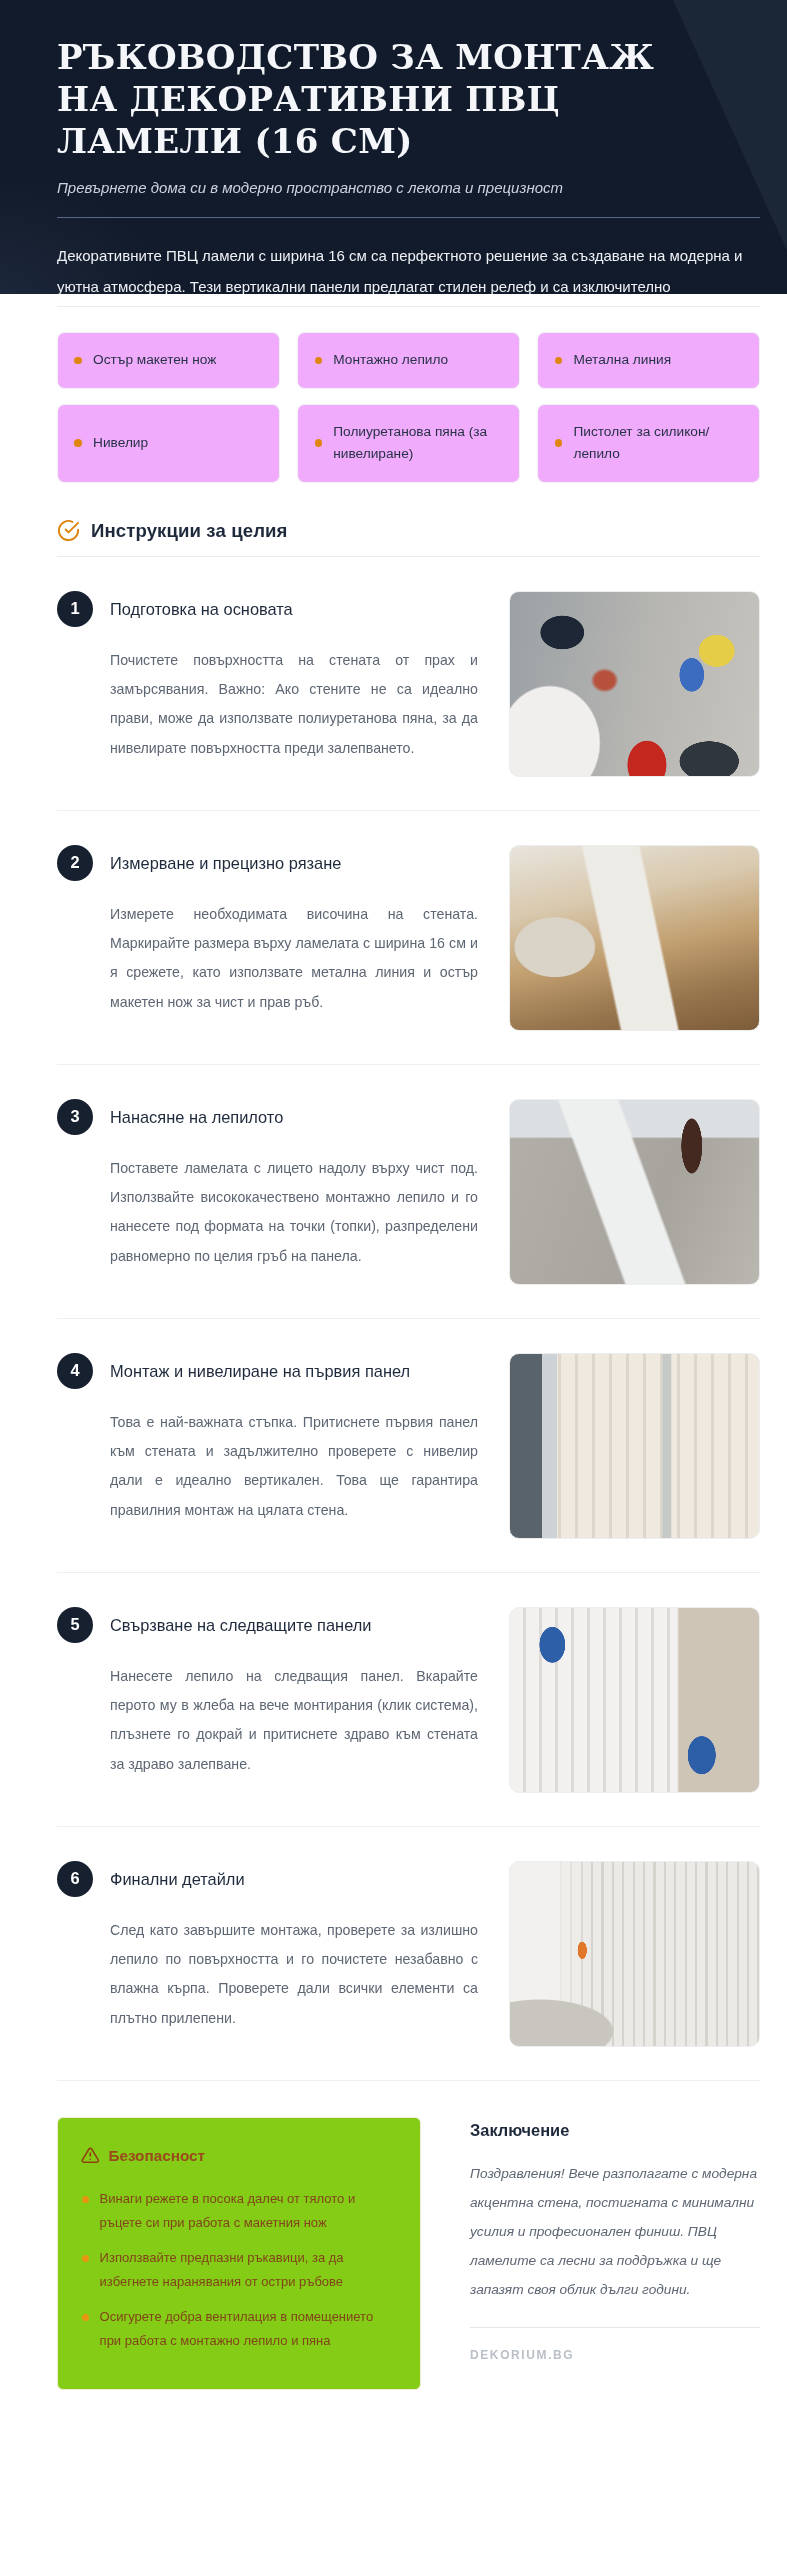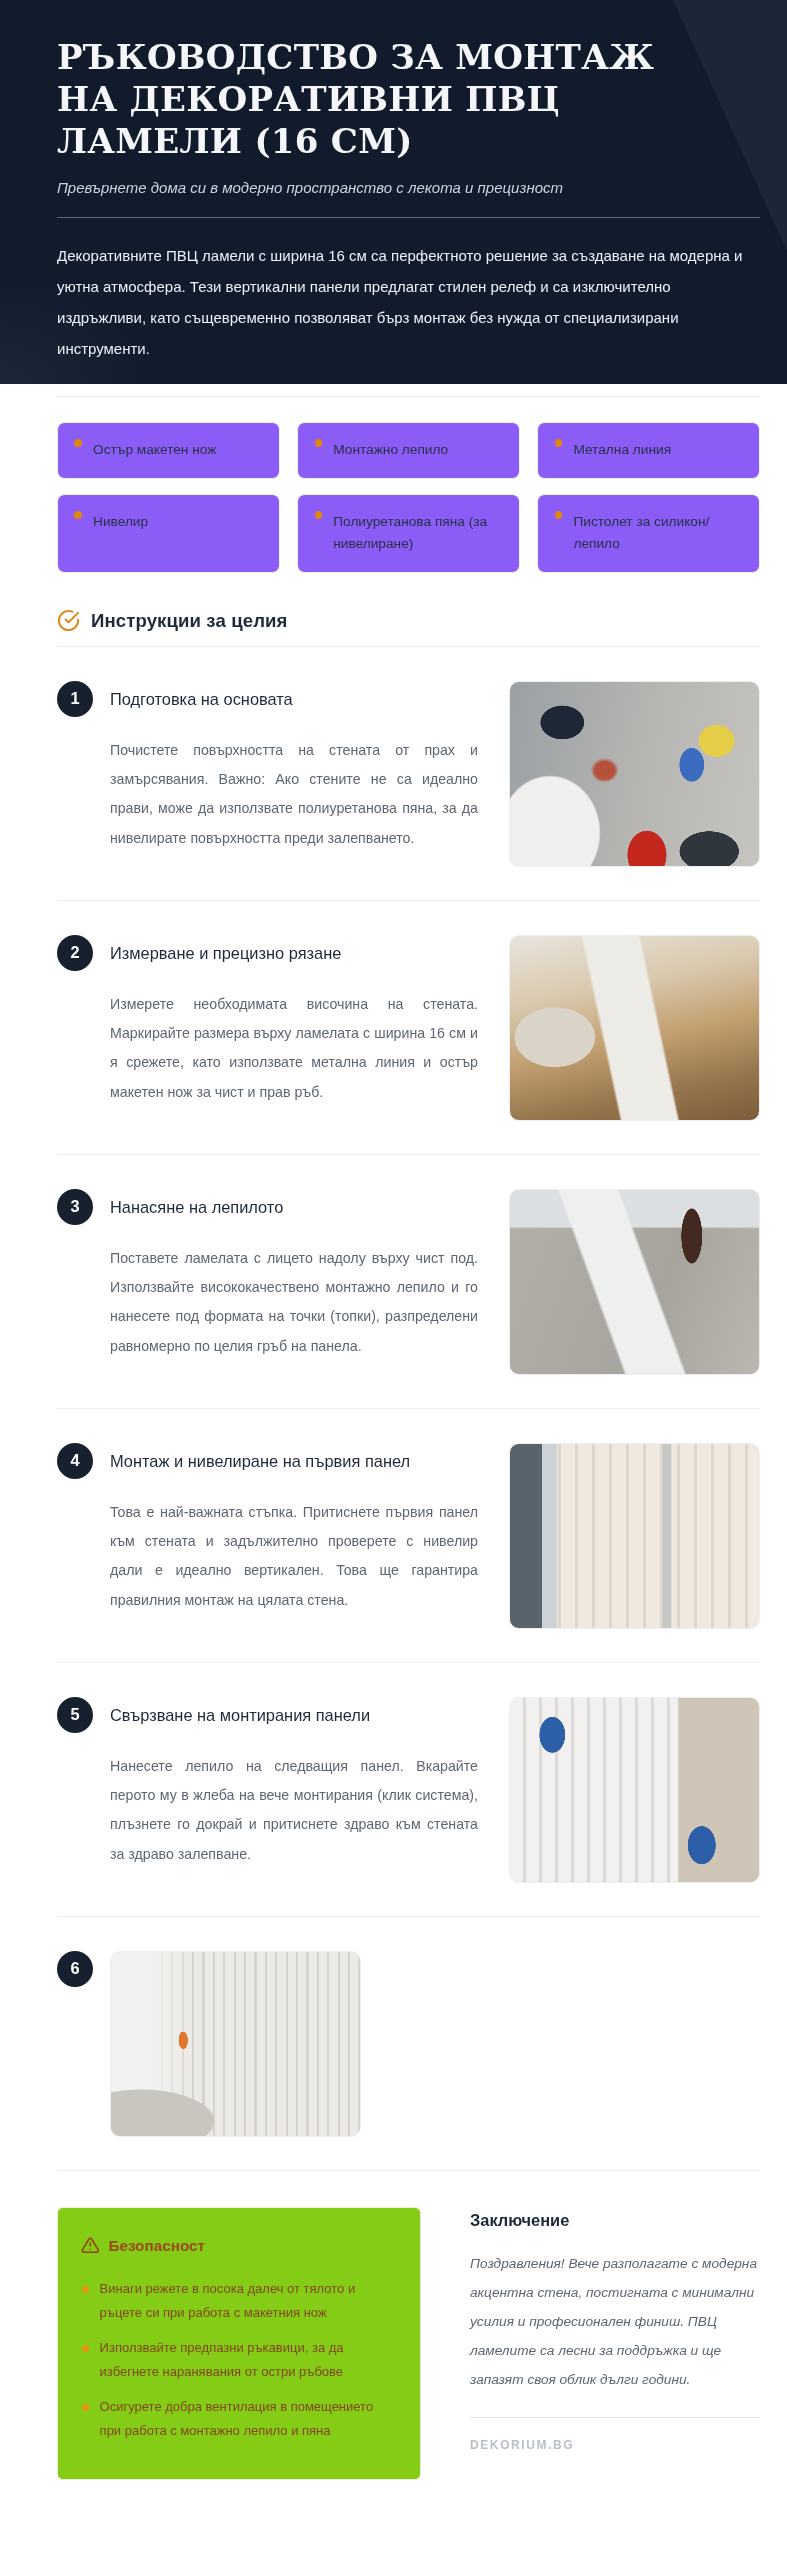--- a/index.html
+++ b/index.html
@@ -7,21 +7,21 @@
   body {
     width:787px;
     font-family:"Liberation Sans", sans-serif;
     color:#1e2a3c;
   }
   .container { margin-left:57px; width:703px; }
 
   
   .hero {
     position:relative;
-    height:384px;
+    height:294px;
     background:
       radial-gradient(230px 164px at 0% 100%, rgba(60,80,110,.22) 0%, rgba(60,80,110,0) 70%),
       linear-gradient(#121b2b,#121b2b);
     overflow:hidden;
   }
   .hero-shape {
     position:absolute; top:0; right:0; width:100%; height:339px;
     background:#1b2637;
     clip-path:polygon(85.5% 0, 100% 0, 100% 74%);
   }
@@ -67,25 +67,25 @@
   }
 
   
   .tools-grid {
     margin-top:25px;
     display:grid;
     grid-template-columns:repeat(3, 1fr);
     gap:15.3px 17.5px;
   }
   .tool-card {
-    background:#8b5cf6;
+    background:#f0abfc;
     border:0.5px solid #f0f2f4;
     border-radius:7.7px;
     padding:16.4px 16.4px;
-    display:flex; align-items:flex-start; gap:11px;
+    display:flex; align-items:center; gap:11px;
     min-height:50px;
   }
   .tool-dot {
     width:7.7px; height:7.7px; border-radius:50%;
     background:#e0860f; flex:0 0 auto;
   }
   .tool-label { font-size:13.7px; color:#273246; line-height:1.6; }
 
   
   .step {
@@ -304,30 +304,34 @@
     </div>
     <div class="photo photo-4"></div>
   </article>
   <hr class="step-sep">
 
   <article class="step">
     <div class="step-num">
       <span>5</span>
     </div>
     <div class="step-body">
-      <h3 class="step-title">Свързване на монтирания панели</h3>
+      <h3 class="step-title">Свързване на следващите панели</h3>
       <p class="step-text">Нанесете лепило на следващия панел. Вкарайте перото му в жлеба на вече монтирания (клик система), плъзнете го докрай и притиснете здраво към стената за здраво залепване.</p>
     </div>
     <div class="photo photo-5"></div>
   </article>
   <hr class="step-sep">
 
   <article class="step">
     <div class="step-num">
       <span>6</span>
+    </div>
+    <div class="step-body">
+      <h3 class="step-title">Финални детайли</h3>
+      <p class="step-text">След като завършите монтажа, проверете за излишно лепило по повърхността и го почистете незабавно с влажна кърпа. Проверете дали всички елементи са плътно прилепени.</p>
     </div>
     <div class="photo photo-6"></div>
   </article>
   <hr class="step-sep">
 
   <div class="bottom">
     <aside class="safety-card">
       <div class="safety-head">
         <span>
           <svg viewBox="0 0 24 24" fill="none" stroke="#92400e" stroke-width="2" stroke-linecap="round" stroke-linejoin="round">

